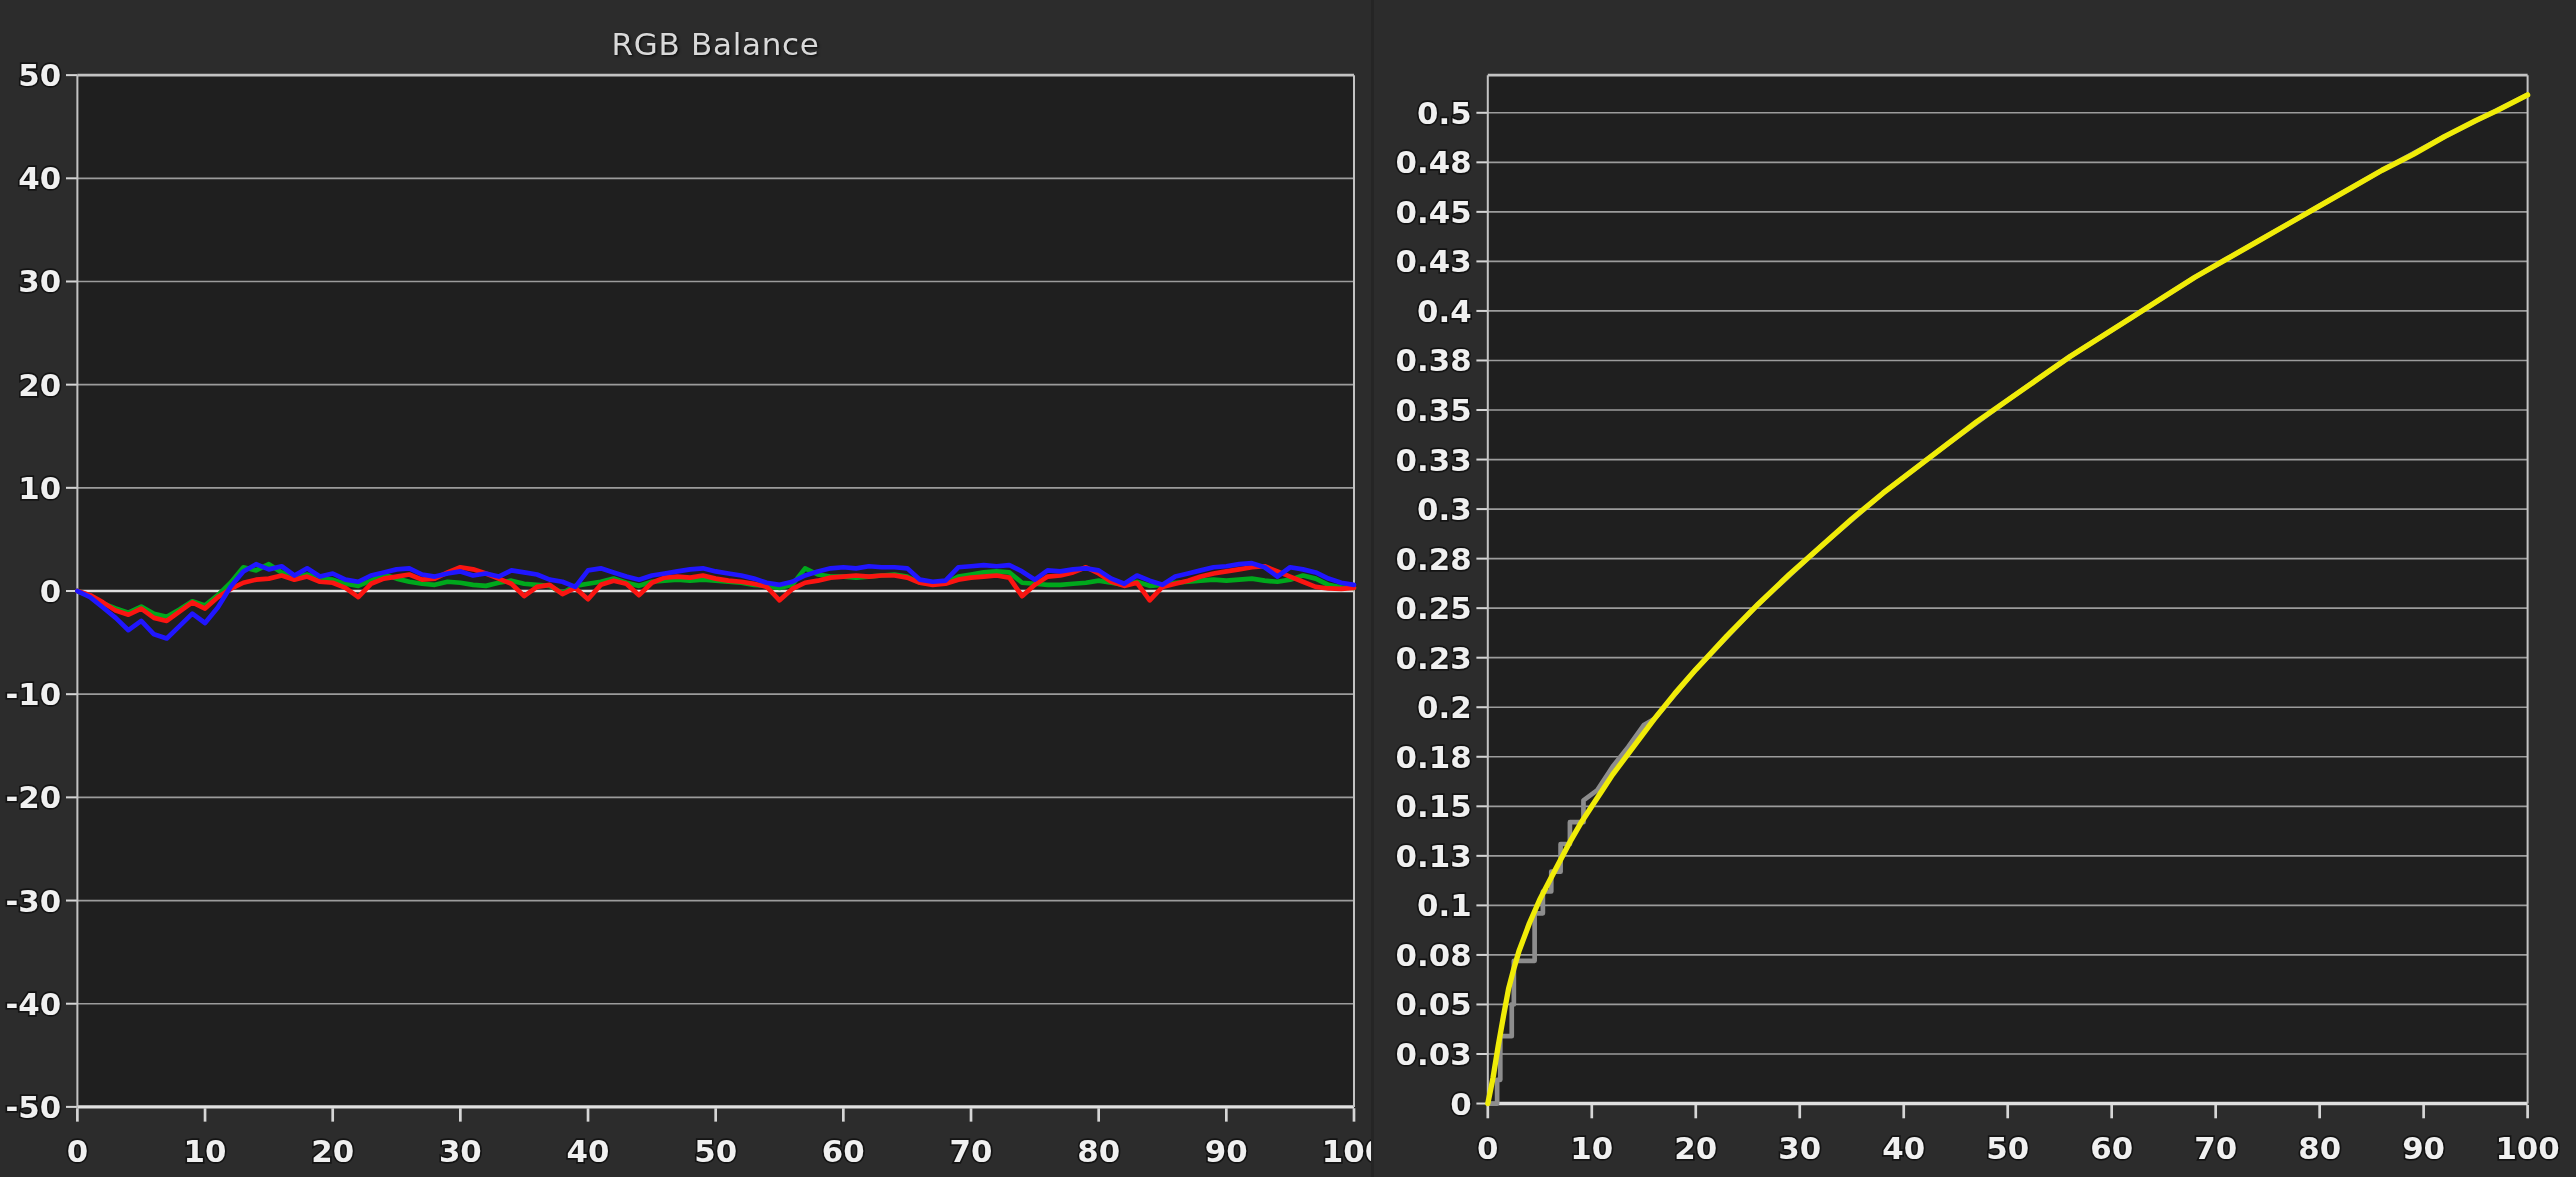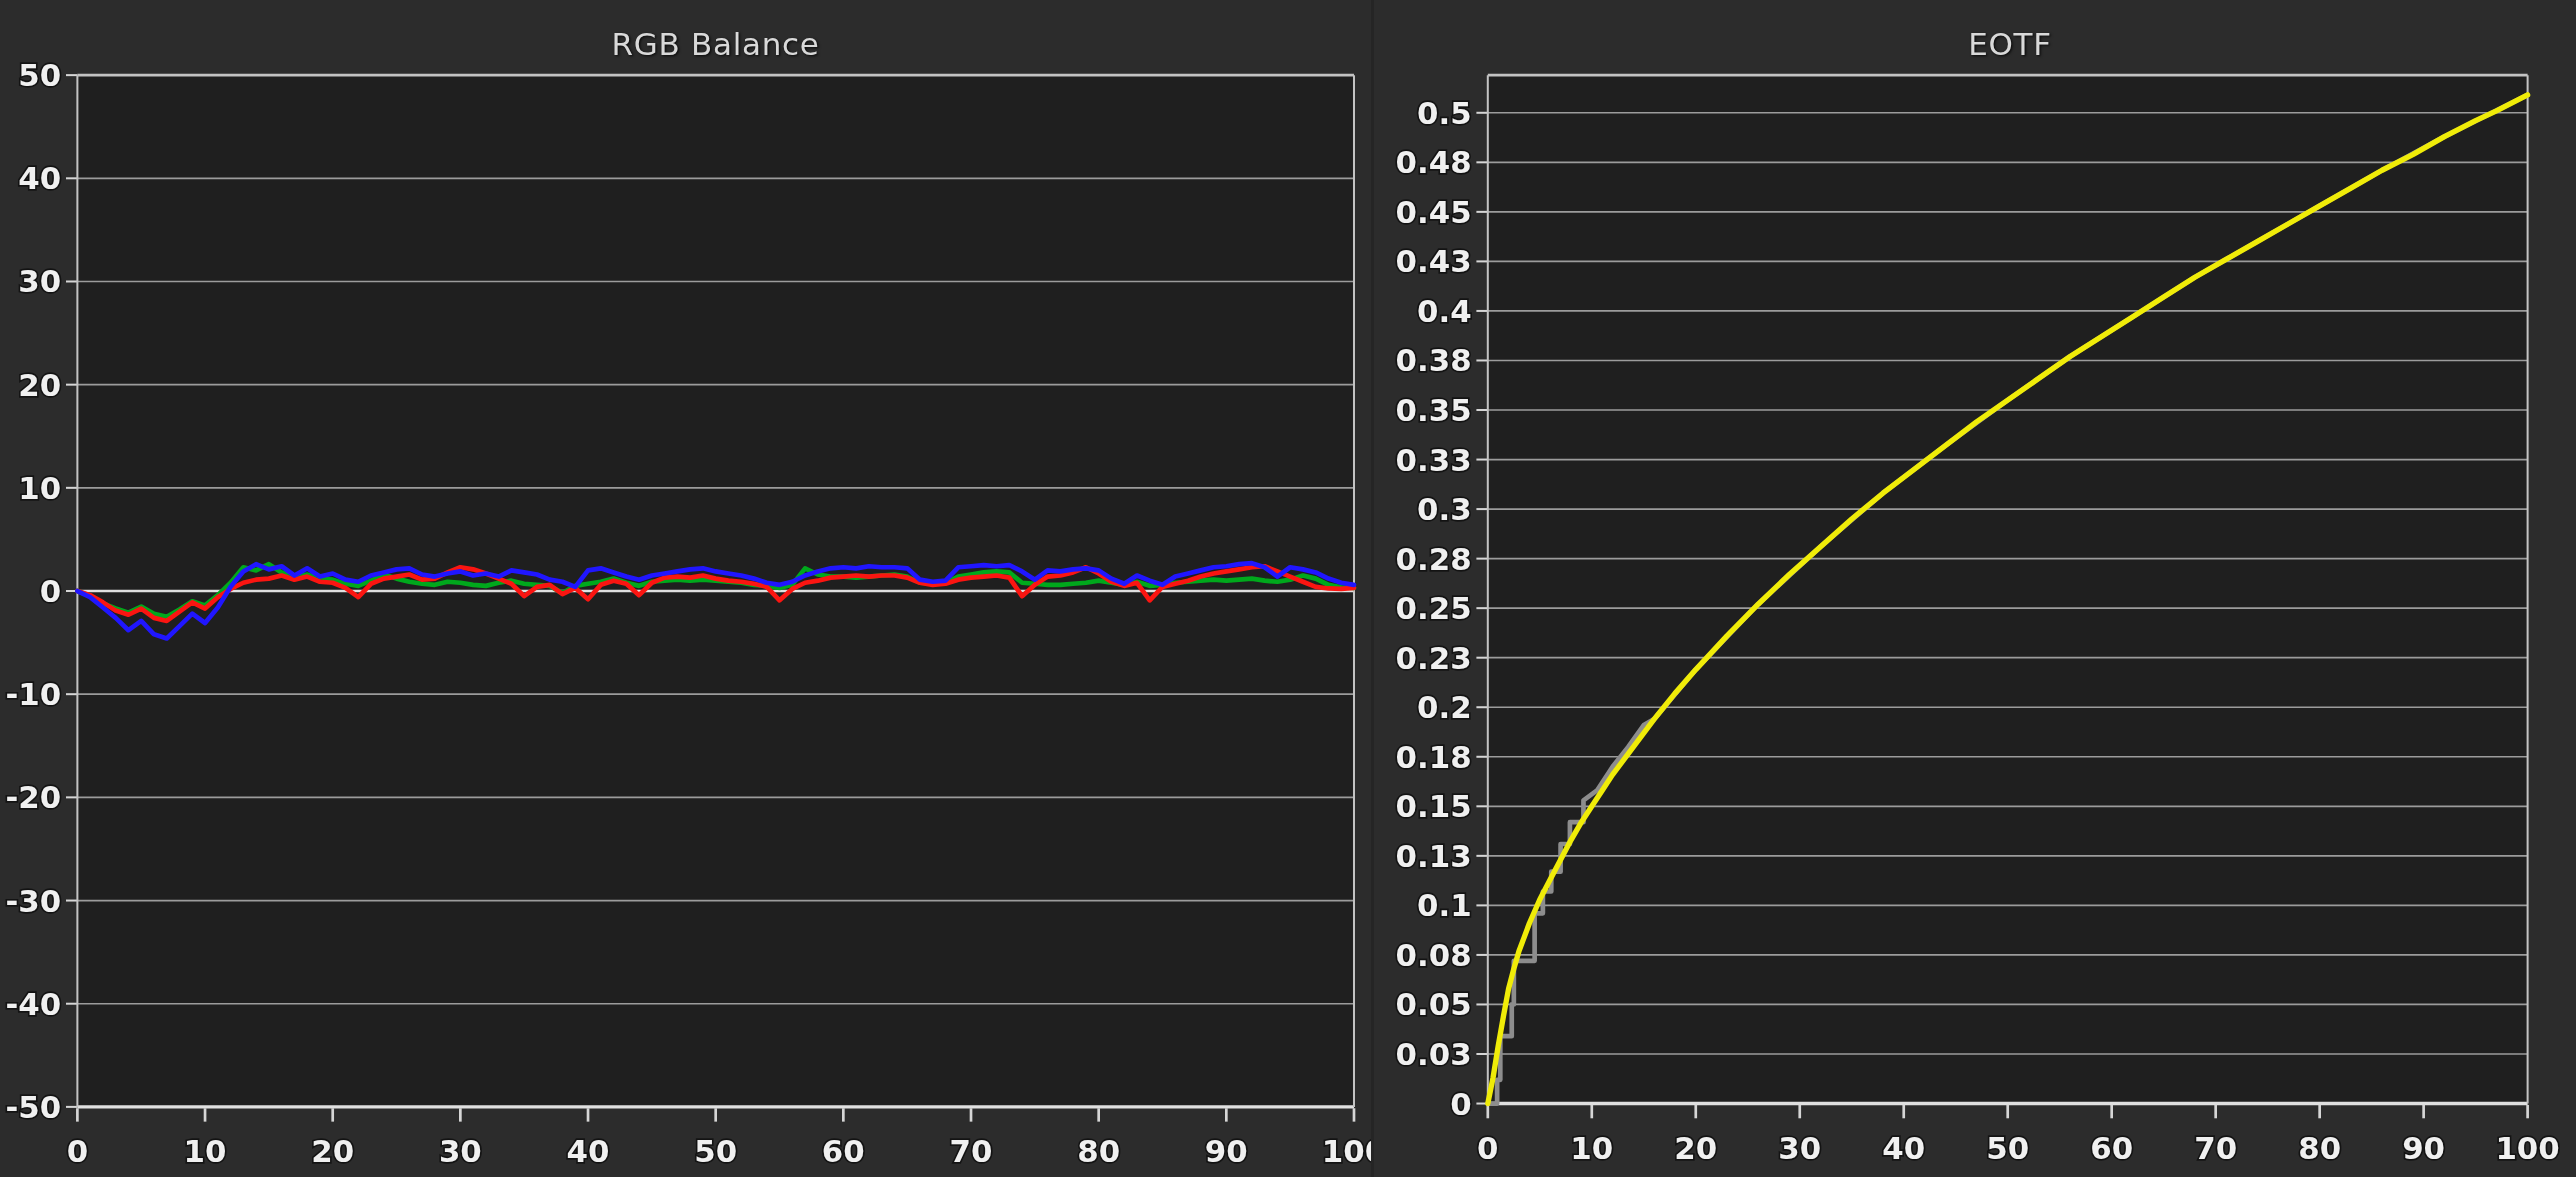--- a/index.html
+++ b/index.html
@@ -95,21 +95,20 @@
       <text x="2018" y="1732" text-anchor="middle" class="axis-label">100</text>
       <polyline points="115.0,881.0 134.0,888.7 153.1,899.5 172.1,907.1 191.1,913.3 210.2,904.1 229.2,914.8 248.2,919.5 267.2,908.7 286.3,896.4 305.3,902.5 324.3,887.2 343.4,868.7 362.4,845.6 381.4,850.2 400.4,841.0 419.5,853.3 438.5,859.5 457.5,856.4 476.6,862.5 495.6,864.1 514.6,870.2 533.7,873.3 552.7,865.6 571.7,856.4 590.8,862.5 609.8,867.2 628.8,870.2 647.8,871.8 666.9,867.2 685.9,868.7 704.9,871.8 724.0,873.3 743.0,868.7 762.0,865.6 781.0,870.2 800.1,871.8 819.1,873.3 838.1,884.1 857.2,873.3 876.2,870.2 895.2,867.2 914.3,862.5 933.3,868.7 952.3,873.3 971.4,867.2 990.4,865.6 1009.4,864.1 1028.4,865.6 1047.5,864.1 1066.5,865.6 1085.5,867.2 1104.6,868.7 1123.6,871.8 1142.6,873.3 1161.7,876.4 1180.7,871.8 1199.7,847.2 1218.7,856.4 1237.8,859.5 1256.8,859.5 1275.8,861.0 1294.9,859.5 1313.9,857.9 1332.9,856.4 1352.0,859.5 1371.0,868.7 1390.0,870.2 1409.0,868.7 1428.1,859.5 1447.1,856.4 1466.1,853.3 1485.2,851.8 1504.2,853.3 1523.2,868.7 1542.3,870.2 1561.3,871.8 1580.3,871.8 1599.3,870.2 1618.4,868.7 1637.4,865.6 1656.4,868.7 1675.5,871.8 1694.5,867.2 1713.5,873.3 1732.5,871.8 1751.6,868.7 1770.6,867.2 1789.6,865.6 1808.7,864.1 1827.7,865.6 1846.7,864.1 1865.8,862.5 1884.8,865.6 1903.8,867.2 1922.8,864.1 1941.9,857.9 1960.9,862.5 1979.9,871.8 1999.0,875.6 2018.0,876.4" fill="none" stroke="#00a81c" stroke-width="7" stroke-linejoin="round" stroke-linecap="round"></polyline>
       <polyline points="115.0,881.0 134.0,887.2 153.1,897.9 172.1,910.2 191.1,916.4 210.2,907.1 229.2,921.0 248.2,925.6 267.2,911.8 286.3,897.9 305.3,907.1 324.3,890.2 343.4,877.9 362.4,868.7 381.4,864.1 400.4,862.5 419.5,857.9 438.5,864.1 457.5,859.5 476.6,867.2 495.6,868.7 514.6,876.4 533.7,890.2 552.7,870.2 571.7,862.5 590.8,859.5 609.8,856.4 628.8,864.1 647.8,862.5 666.9,853.3 685.9,845.6 704.9,848.7 724.0,854.9 743.0,862.5 762.0,870.2 781.0,888.7 800.1,874.8 819.1,871.8 838.1,885.6 857.2,876.4 876.2,893.3 895.2,871.8 914.3,865.6 933.3,870.2 952.3,887.2 971.4,868.7 990.4,861.0 1009.4,859.5 1028.4,861.0 1047.5,857.9 1066.5,862.5 1085.5,865.6 1104.6,867.2 1123.6,870.2 1142.6,874.8 1161.7,894.8 1180.7,877.9 1199.7,868.7 1218.7,865.6 1237.8,861.0 1256.8,859.5 1275.8,857.9 1294.9,859.5 1313.9,857.9 1332.9,857.9 1352.0,861.0 1371.0,868.7 1390.0,871.8 1409.0,870.2 1428.1,864.1 1447.1,861.0 1466.1,859.5 1485.2,857.9 1504.2,861.0 1523.2,888.7 1542.3,871.8 1561.3,859.5 1580.3,857.9 1599.3,853.3 1618.4,845.6 1637.4,854.9 1656.4,867.2 1675.5,873.3 1694.5,868.7 1713.5,894.8 1732.5,874.8 1751.6,870.2 1770.6,865.6 1789.6,859.5 1808.7,854.9 1827.7,851.8 1846.7,848.7 1865.8,845.6 1884.8,844.1 1903.8,851.8 1922.8,859.5 1941.9,867.2 1960.9,874.8 1979.9,877.2 1999.0,877.9 2018.0,876.4" fill="none" stroke="#fb1511" stroke-width="7" stroke-linejoin="round" stroke-linecap="round"></polyline>
       <polyline points="115.0,881.0 134.0,890.2 153.1,905.6 172.1,921.0 191.1,939.4 210.2,925.6 229.2,945.6 248.2,951.7 267.2,933.3 286.3,914.8 305.3,928.7 324.3,905.6 343.4,874.8 362.4,851.8 381.4,841.0 400.4,848.7 419.5,844.1 438.5,857.9 457.5,847.2 476.6,859.5 495.6,854.9 514.6,864.1 533.7,867.2 552.7,857.9 571.7,853.3 590.8,848.7 609.8,847.2 628.8,856.4 647.8,859.5 666.9,854.9 685.9,851.8 704.9,857.9 724.0,854.9 743.0,859.5 762.0,850.2 781.0,853.3 800.1,856.4 819.1,864.1 838.1,867.2 857.2,874.8 876.2,850.2 895.2,847.2 914.3,853.3 933.3,859.5 952.3,864.1 971.4,857.9 990.4,854.9 1009.4,851.8 1028.4,848.7 1047.5,847.2 1066.5,851.8 1085.5,854.9 1104.6,857.9 1123.6,862.5 1142.6,868.7 1161.7,871.8 1180.7,867.2 1199.7,857.9 1218.7,851.8 1237.8,847.2 1256.8,845.6 1275.8,847.2 1294.9,844.1 1313.9,845.6 1332.9,845.6 1352.0,847.2 1371.0,864.1 1390.0,867.2 1409.0,865.6 1428.1,845.6 1447.1,844.1 1466.1,842.5 1485.2,844.1 1504.2,842.5 1523.2,851.8 1542.3,864.1 1561.3,850.2 1580.3,851.8 1599.3,848.7 1618.4,847.2 1637.4,850.2 1656.4,862.5 1675.5,870.2 1694.5,857.9 1713.5,865.6 1732.5,871.8 1751.6,859.5 1770.6,854.9 1789.6,850.2 1808.7,845.6 1827.7,844.1 1846.7,841.0 1865.8,839.5 1884.8,845.6 1903.8,859.5 1922.8,845.6 1941.9,848.7 1960.9,853.3 1979.9,862.5 1999.0,868.7 2018.0,871.8" fill="none" stroke="#2016ff" stroke-width="7" stroke-linejoin="round" stroke-linecap="round"></polyline>
     </svg>
 </div>
 
 <div class="panel-divider"></div>
 
 <div class="chart-panel" id="panel-eotf">
-  <div class="chart-title">EOTF</div>
   <svg class="chart-canvas" width="1203" height="1178" viewBox="0 0 1793 1756">
       <rect x="171" y="112" width="1550" height="1533" fill="#1f1f1f"></rect>
       <line x1="171" y1="112" x2="1721" y2="112" stroke="#c3c3c3" stroke-width="4"></line>
       <line x1="171" y1="168.12138728323703" x2="1721" y2="168.12138728323703" stroke="#9c9c9c" stroke-width="2.5"></line>
       <line x1="154" y1="168.12138728323703" x2="171" y2="168.12138728323703" stroke="#d6d6d6" stroke-width="3"></line>
       <text x="147" y="168.12138728323703" text-anchor="end" dominant-baseline="central" class="axis-label">0.5</text>
       <line x1="171" y1="241.96531791907523" x2="1721" y2="241.96531791907523" stroke="#9c9c9c" stroke-width="2.5"></line>
       <line x1="154" y1="241.96531791907523" x2="171" y2="241.96531791907523" stroke="#d6d6d6" stroke-width="3"></line>
       <text x="147" y="241.96531791907523" text-anchor="end" dominant-baseline="central" class="axis-label">0.48</text>
       <line x1="171" y1="315.8092485549132" x2="1721" y2="315.8092485549132" stroke="#9c9c9c" stroke-width="2.5"></line>

